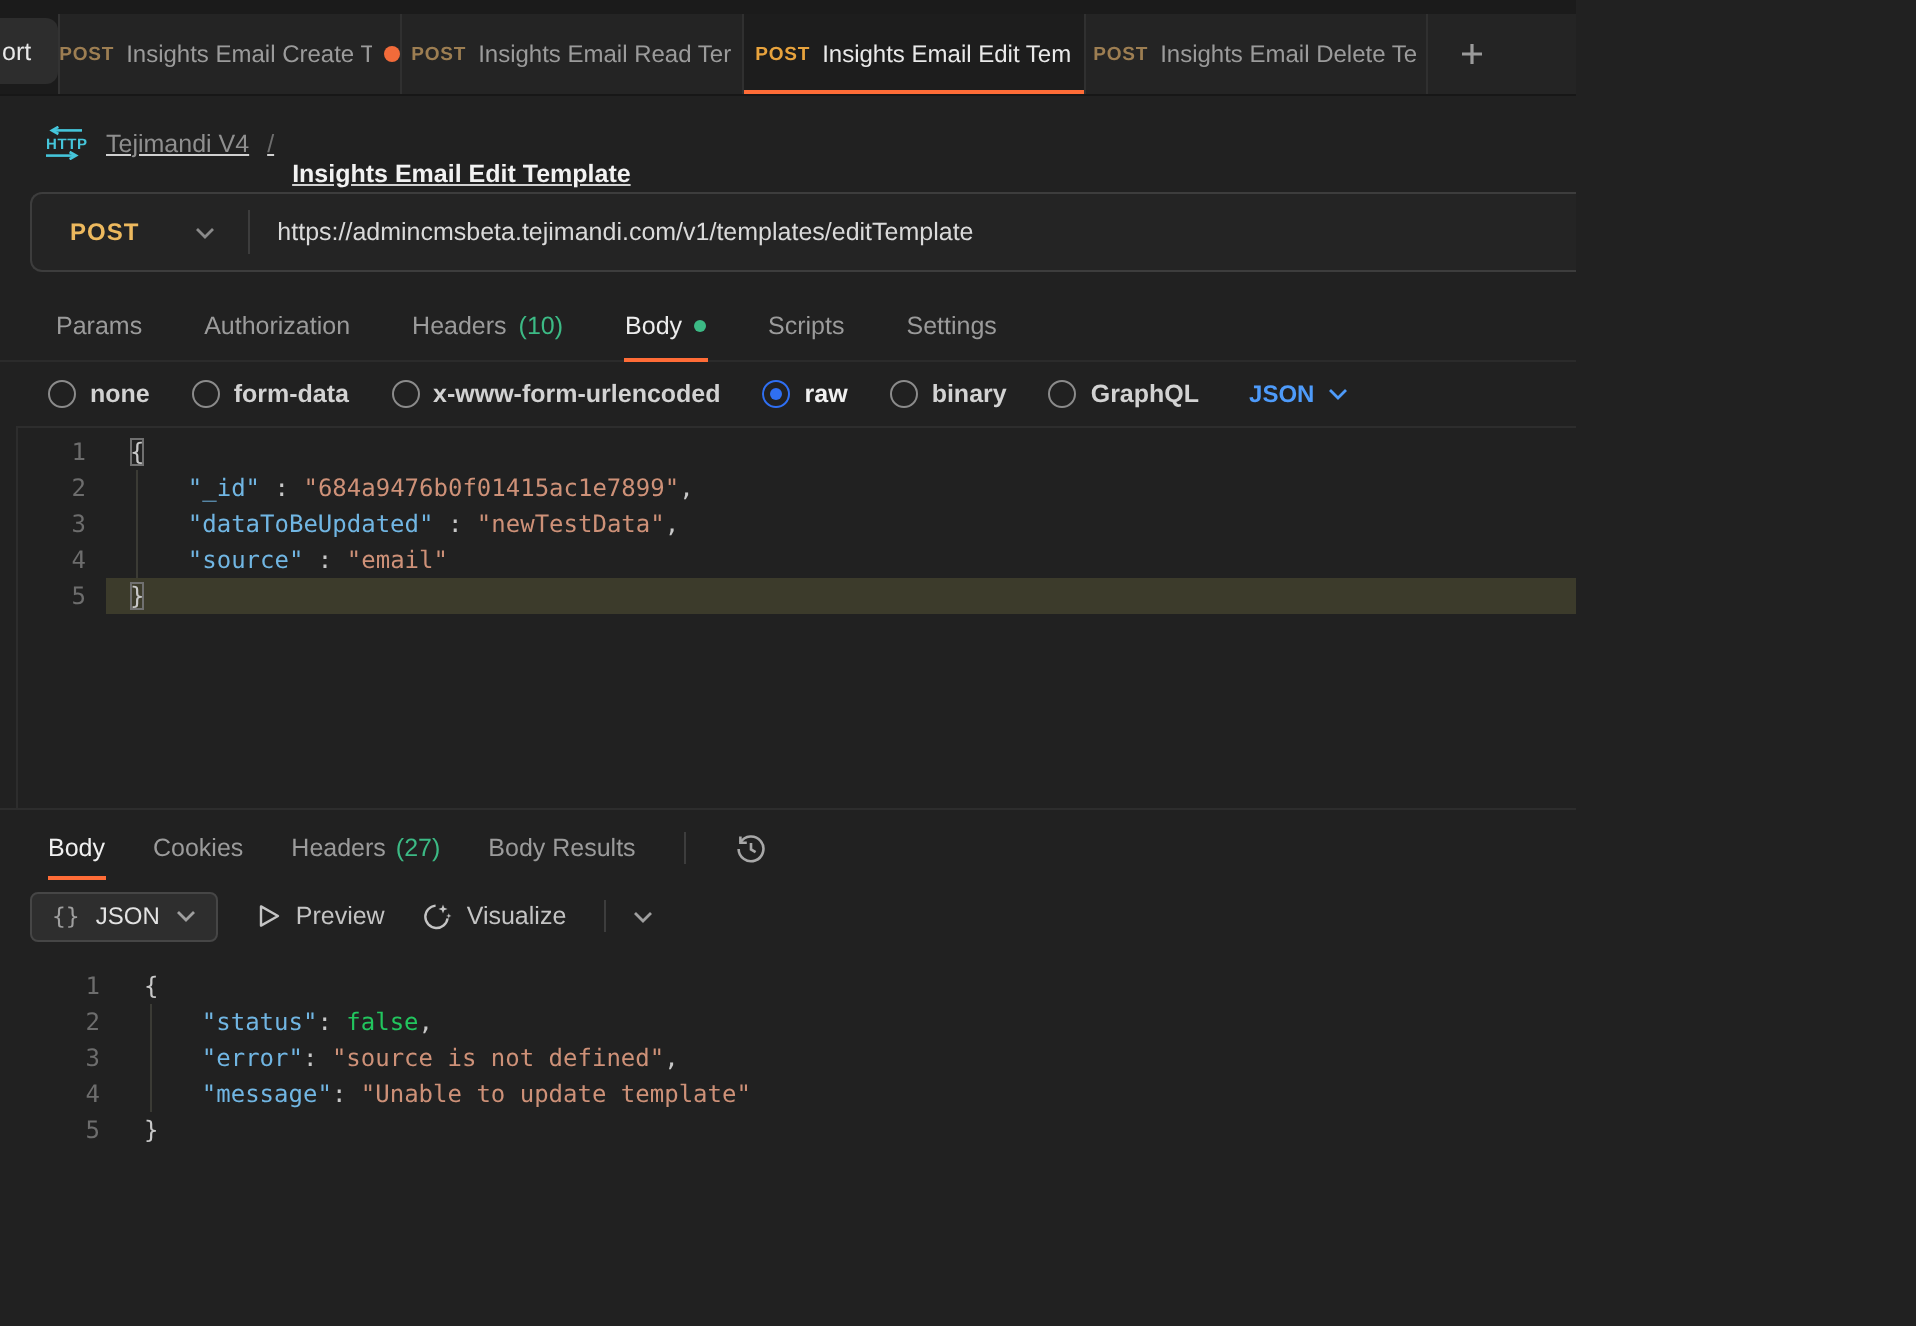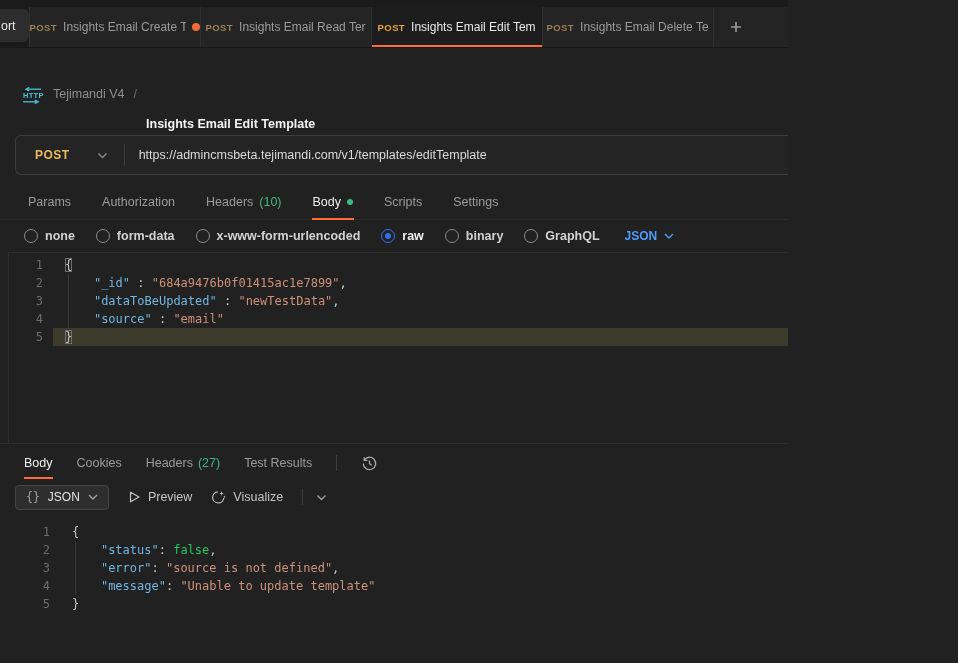--- a/index.html
+++ b/index.html
@@ -1,21 +1,21 @@
 <!DOCTYPE html>
 <html><head>
 <meta charset="utf-8">
 <style>
   * { margin:0; padding:0; box-sizing:border-box; }
   html,body { width:958px; height:663px; overflow:hidden; }
   body {
     font-family:"Liberation Sans", sans-serif;
     background:#212121; color:#d0d0d0; font-size:12.5px;
   }
-  .app { width:788px; height:663px; display:flex; flex-direction:column;gap:39px; }
+  .app { width:788px; height:663px; display:flex; flex-direction:column; }
 
   
   .tabstrip { height:48px; background:#1b1b1b; display:flex; align-items:flex-end; flex:none; border-bottom:1px solid #171717; }
   .import-btn { margin:0 0 5px -12px; height:33px; border:none; border-radius:6px; background:#2d2d2d; color:#e8e8e8; padding:0 13px; font-size:12.5px; font-family:inherit; cursor:pointer; }
   .tabs { flex:1; height:40px; background:#242424; display:flex; align-items:stretch; border-left:1px solid #333; }
   .tab { width:171px; display:flex; align-items:center; justify-content:center; gap:6px; border-right:1px solid #303030; position:relative; cursor:pointer; white-space:nowrap; overflow:hidden; }
   .tab .method { font-size:9.5px; font-weight:bold; letter-spacing:.4px; color:#9d7e52; flex:none; }
   .tab .tab-label { color:#9b9b9b; font-size:12px; overflow:hidden; }
   .tab.active { background:#1d1d1d; }
   .tab.active .method { color:#e8a33d; }
@@ -25,21 +25,21 @@
   .newtab { width:44px; display:flex; align-items:center; justify-content:center; color:#9a9a9a; cursor:pointer; }
 
   
   .content { flex:1; display:flex; min-height:0; }
   .sidebar { width:28px; flex:none; background:#1f1f1f; border-right:1px solid #2e2e2e; position:relative; overflow:hidden; }
   .sb-box { position:absolute; top:7px; left:-9px; width:28px; height:23px; border:1px solid #3f3f3f; border-radius:6px; }
   .sb-text { position:absolute; top:203px; left:1px; font-size:11.5px; color:#c9c9c9; }
   .main { flex:1; min-width:0; display:flex; flex-direction:column; background:#212121; }
 
   
-  .breadcrumb { height:47px; flex:none; display:flex; gap:9px; padding-left:20px; }
+  .breadcrumb { height:47px; flex:none; display:flex; align-items:center; gap:9px; padding-left:20px;text-decoration:underline; }
   .crumb-muted { color:#8f8f8f; font-size:12.5px; }
   .crumb-sep { color:#6d6d6d; }
   .crumb-title { color:#f2f2f2; font-weight:bold; font-size:12.5px;margin-top:30px; }
 
   
   .urlrow { flex:none; padding:1px 0 0 15px; }
   .urlbar { height:40px; border:1px solid #3d3d3d; border-right:none; border-radius:6px 0 0 6px; background:#242424; display:flex; align-items:center; }
   .method-select { display:flex; align-items:center; gap:27px; padding:0 16px 0 19px; cursor:pointer; }
   .method-select .method-label { color:#edb95e; font-weight:bold; font-size:12px; letter-spacing:.5px; }
   .url-divider { width:1px; align-self:stretch; margin:8px 0; background:#3d3d3d; }
@@ -250,21 +250,21 @@
               <span>Body</span>
             </div>
           <div class="res-tab">
               <span>Cookies</span>
             </div>
           <div class="res-tab">
               <span>Headers</span>
               <span class="count-green">(27)</span>
             </div>
           <div class="res-tab">
-              <span>Test Results</span>
+              <span>Body Results</span>
             </div>
           <div class="vsep"></div>
           <div class="icon-btn">
             <svg width="17" height="17" viewBox="0 0 17 17">
               <path d="M3.2 5.2 A6.2 6.2 0 1 1 2.3 8.5" stroke="currentColor" stroke-width="1.3" fill="none"></path>
               <path d="M3.2 2.2 v3.2 h3.2" stroke="currentColor" stroke-width="1.3" fill="none"></path>
               <path d="M8.5 5.5 v3.2 l2.3 1.4" stroke="currentColor" stroke-width="1.3" fill="none"></path>
             </svg>
           </div>
         </nav>

